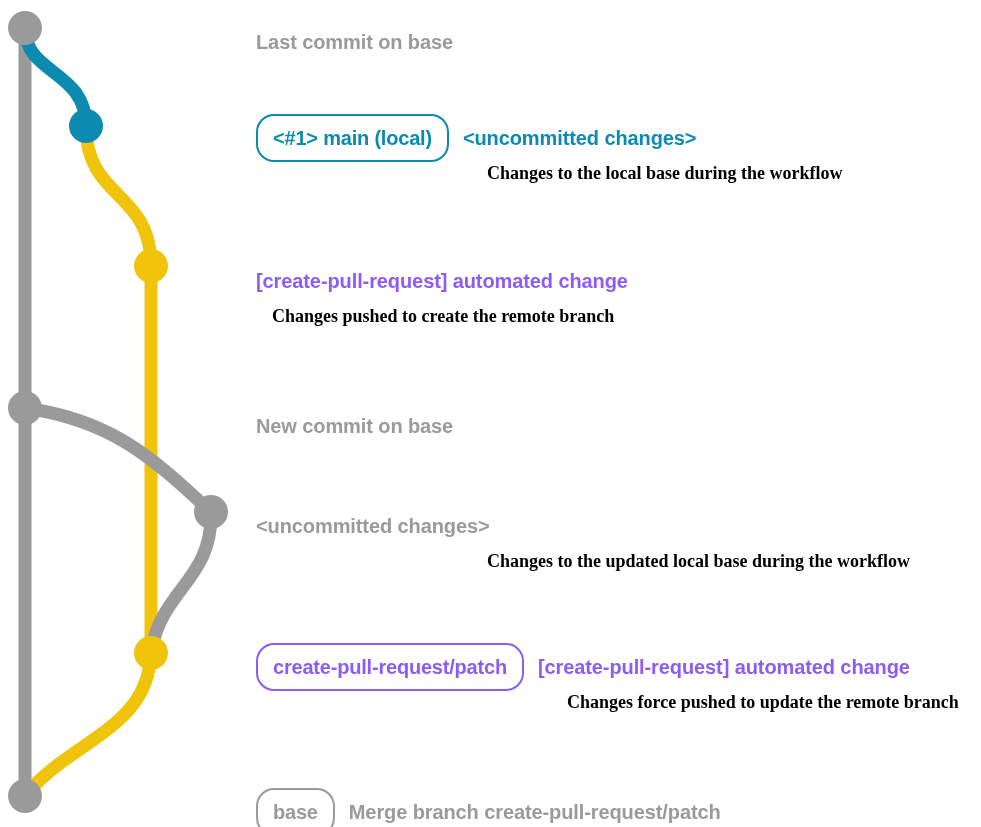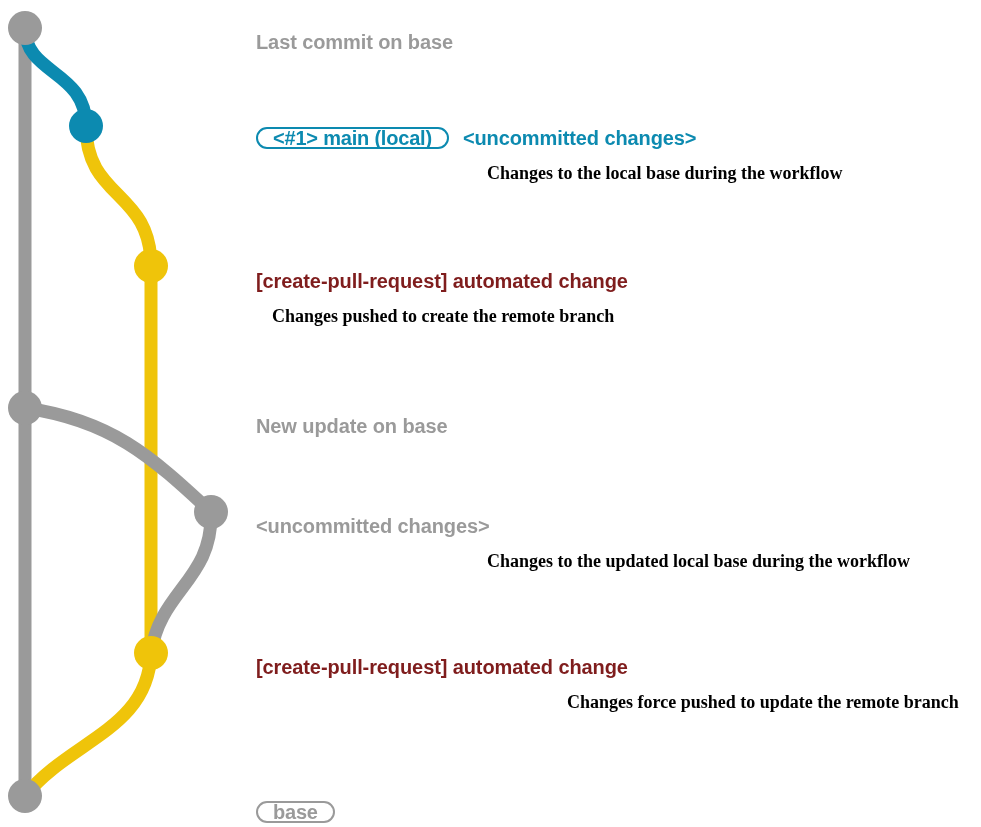--- a/index.html
+++ b/index.html
@@ -44,21 +44,21 @@
     display: flex;
     align-items: center;
     height: 40px;
     white-space: nowrap;
   }
 
   .pill {
     display: inline-flex;
     align-items: center;
     justify-content: center;
-    height: 22px;
+    height: 48px;
     box-sizing: border-box;
     padding: 0 15px;
     border-radius: 18px;
     border: 2px solid currentColor;
     font-size: 20px;
     font-family: "Liberation Sans", sans-serif;
     letter-spacing: -0.2px;
     line-height: 1;
   }
 
@@ -78,21 +78,21 @@
     font-family: "Liberation Serif", serif;
     font-size: 18px;
     color: #000000;
     line-height: 1;
     white-space: nowrap;
     margin-top: 6px;
   }
 
   
   .c-blue   { color: #0c8ab0; }
-  .c-yellow { color: #7f1d1d; }
+  .c-yellow { color: #8b5cf6; }
   .c-gray   { color: #9a9a9a; }
 
   
   #row-last-commit      { top: 8px;  padding-left: 256px; }
   #row-commit-1         { top: 104px; padding-left: 256px; }
   #row-commit-1 .subtext{ padding-left: 231px; }
   #row-commit-2         { top: 247px; padding-left: 256px; }
   #row-commit-2 .subtext{ padding-left: 16px; }
   #row-new-commit       { top: 392px; padding-left: 256px; }
   #row-commit-3         { top: 492px; padding-left: 256px; }
@@ -149,37 +149,39 @@
 
   <div class="row" id="row-commit-2">
     <div class="row-line">
       <span class="headline c-yellow">[create-pull-request] automated change</span>
     </div>
     <div class="subtext">Changes pushed to create the remote branch</div>
   </div>
 
   <div class="row" id="row-new-commit">
     <div class="row-line">
-      <span class="headline c-gray">New update on base</span>
+      <span class="headline c-gray">New commit on base</span>
     </div>
   </div>
 
   <div class="row" id="row-commit-3">
     <div class="row-line">
       <span class="headline c-gray">&lt;uncommitted changes&gt;</span>
     </div>
     <div class="subtext">Changes to the updated local base during the workflow</div>
   </div>
 
   <div class="row" id="row-commit-4">
     <div class="row-line">
+      <span class="pill c-yellow">create-pull-request/patch</span>
       <span class="headline c-yellow">[create-pull-request] automated change</span>
     </div>
     <div class="subtext">Changes force pushed to update the remote branch</div>
   </div>
 
   <div class="row" id="row-merge">
     <div class="row-line">
       <span class="pill c-gray">base</span>
+      <span class="headline c-gray">Merge branch create-pull-request/patch</span>
     </div>
   </div>
 
 </div>
 
 </body></html>

